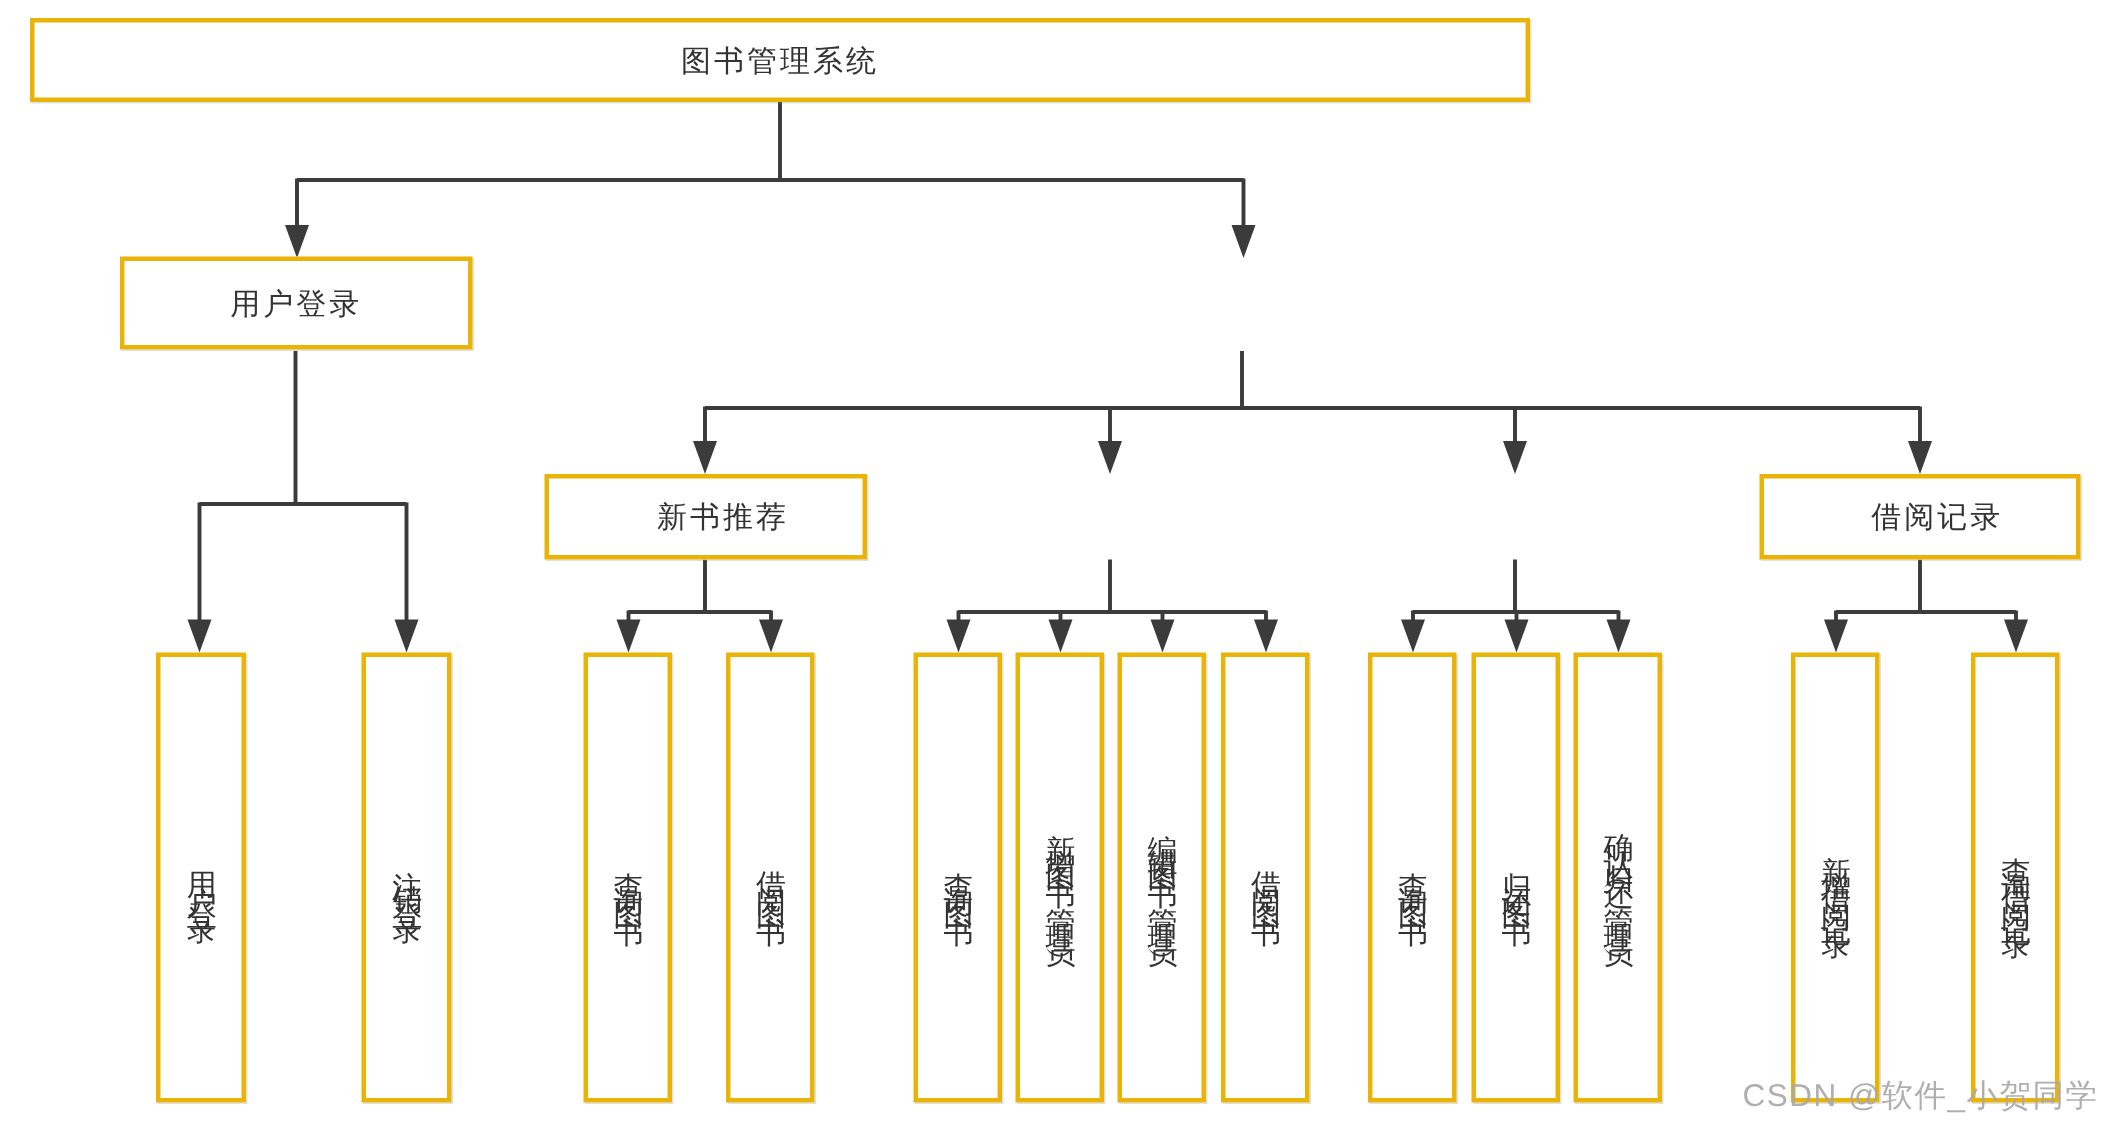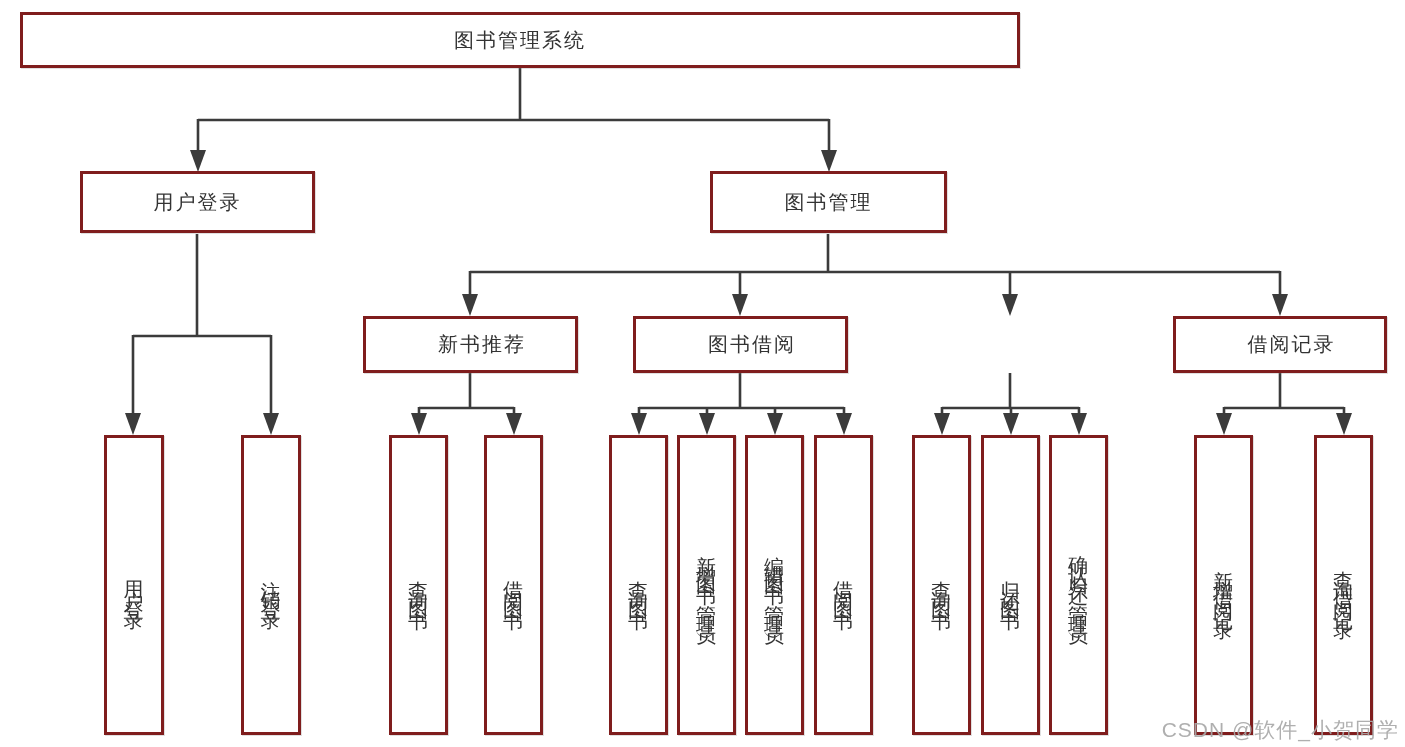--- a/index.html
+++ b/index.html
@@ -14,21 +14,21 @@
     color: #333333;
   }
   svg.connectors {
     position: absolute;
     left: 0; top: 0;
     width: 1405px; height: 747px;
     z-index: 1;
   }
   .node {
     position: absolute;
-    border: 3px solid #7f1d1d;
+    border: 3px solid #eab308;
     background: #ffffff;
     display: flex;
     align-items: center;
     justify-content: center;
     z-index: 2;
     box-shadow: 1px 1px 0 0 rgba(130,130,130,0.25);
   }
   .h-node span {
     font-size: 20px;
     letter-spacing: 2px;
@@ -116,29 +116,23 @@
     </g>
   </svg>
 
   <div class="node h-node n-root">
     <span>图书管理系统</span>
   </div>
 
   <div class="node h-node n-login">
     <span>用户登录</span>
   </div>
-  <div class="node h-node n-mgmt">
-    <span>图书管理</span>
-  </div>
 
   <div class="node h-node l3 n-newrec">
     <span>新书推荐</span>
-  </div>
-  <div class="node h-node l3 n-borrow">
-    <span>图书借阅</span>
   </div>
   <div class="node h-node l3 n-records">
     <span>借阅记录</span>
   </div>
 
   <div class="node leaf lf-0a">
     <span>用户登录</span>
   </div>
   <div class="node leaf lf-0b">
     <span>注销登录</span>

